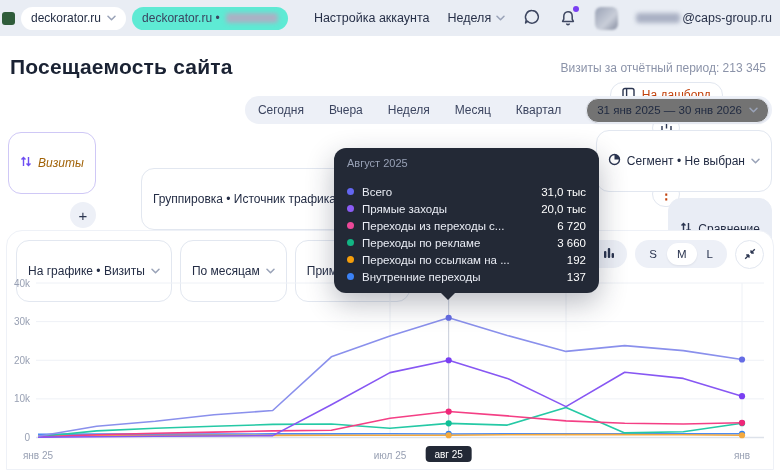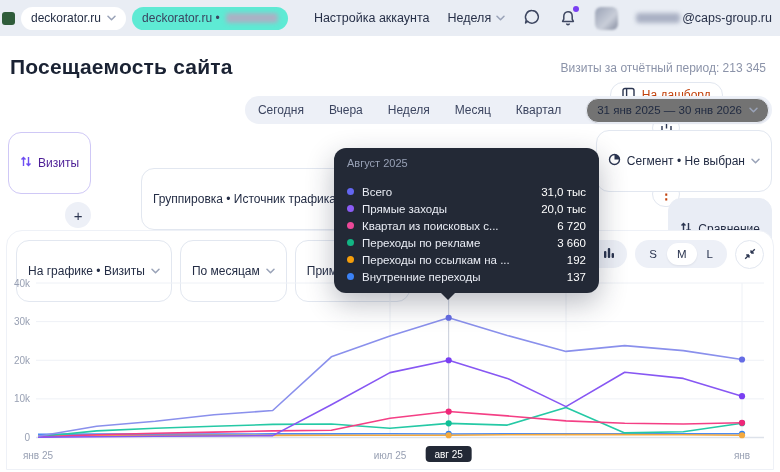--- a/index.html
+++ b/index.html
@@ -23,21 +23,21 @@
   .meta{font-size:12px;color:#8b93a9;margin-right:6px;white-space:nowrap;}
   .btn{display:inline-flex;align-items:center;gap:7px;height:26px;border:1px solid #e2e7f0;border-radius:13px;background:#fff;padding:0 11px;font-size:12px;color:#c2410c;white-space:nowrap;}
   .iconbtn{width:28px;padding:0;justify-content:center;}
   
   .row{position:absolute;left:8px;display:flex;align-items:flex-end;flex-direction:column;}
   .segbar{display:inline-flex;align-items:center;background:#edf0f7;border-radius:14px;height:28px;padding:0 3px 0 13px;gap:25px;font-size:12px;color:#3c4560;}
   .seg{white-space:nowrap;}
   .datepill{display:inline-flex;align-items:center;gap:7px;background:#737373;border:1px solid #e6eaf2;border-radius:12px;height:23px;padding:0 10px;font-size:11.5px;color:#1f2940;white-space:nowrap;box-shadow:0 1px 2px rgba(30,40,70,.05);}
   .pill{display:inline-flex;align-items:center;gap:6px;height:26px;border-radius:13px;border:1px solid #e2e7f0;background:#fff;padding:17px 11px;font-size:12px;color:#242d45;white-space:nowrap;}
   .pill.grey{background:#e9edf5;border-color:#e9edf5;}
-  .pill.purple{border-color:#cfc8f6;color:#4c1d95;}
+  .pill.purple{border-color:#cfc8f6;color:#a16207;font-style:italic;}
   .plusbtn{width:26px;height:26px;border-radius:13px;background:#edf0f7;display:inline-flex;align-items:center;justify-content:center;font-size:15px;color:#2b3550;}
   .notebadge{width:16px;height:16px;border-radius:8px;background:#7b46f5;color:#fff;font-size:10px;display:inline-flex;align-items:center;justify-content:center;font-weight:bold;}
   .goalpill{width:316px;justify-content:space-between;}
   
   .card{position:absolute;left:6px;top:230px;width:766px;height:238px;background:#fff;border:1px solid #eef1f7;border-radius:16px 16px 0 0;}
   .controls{position:absolute;left:16px;top:240px;width:748px;display:flex;gap:8px;}
   .icgroup{display:inline-flex;align-items:center;gap:14px;background:#edf0f7;border-radius:14px;height:28px;padding:0 12px;color:#2b3550;}
   .smlgroup{display:inline-flex;align-items:center;background:#edf0f7;border-radius:14px;height:28px;padding:0 4px;font-size:11.5px;color:#2b3550;}
   .sml{padding:0 10px;line-height:22px;}
   .sml.active{background:#fff;border-radius:11px;box-shadow:0 1px 2px rgba(30,40,70,.08);}
@@ -315,21 +315,21 @@
           <span>Всего</span>
           <span class="tt-val">31,0 тыс</span>
         </div>
         <div class="tt-row">
           <span class="tt-dot" style="background:#8b5cf6"></span>
           <span>Прямые заходы</span>
           <span class="tt-val">20,0 тыс</span>
         </div>
         <div class="tt-row">
           <span class="tt-dot" style="background:#ec4899"></span>
-          <span>Квартал из поисковых с...</span>
+          <span>Переходы из переходы с...</span>
           <span class="tt-val">6 720</span>
         </div>
         <div class="tt-row">
           <span class="tt-dot" style="background:#12b584"></span>
           <span>Переходы по рекламе</span>
           <span class="tt-val">3 660</span>
         </div>
         <div class="tt-row">
           <span class="tt-dot" style="background:#f59e0b"></span>
           <span>Переходы по ссылкам на ...</span>

